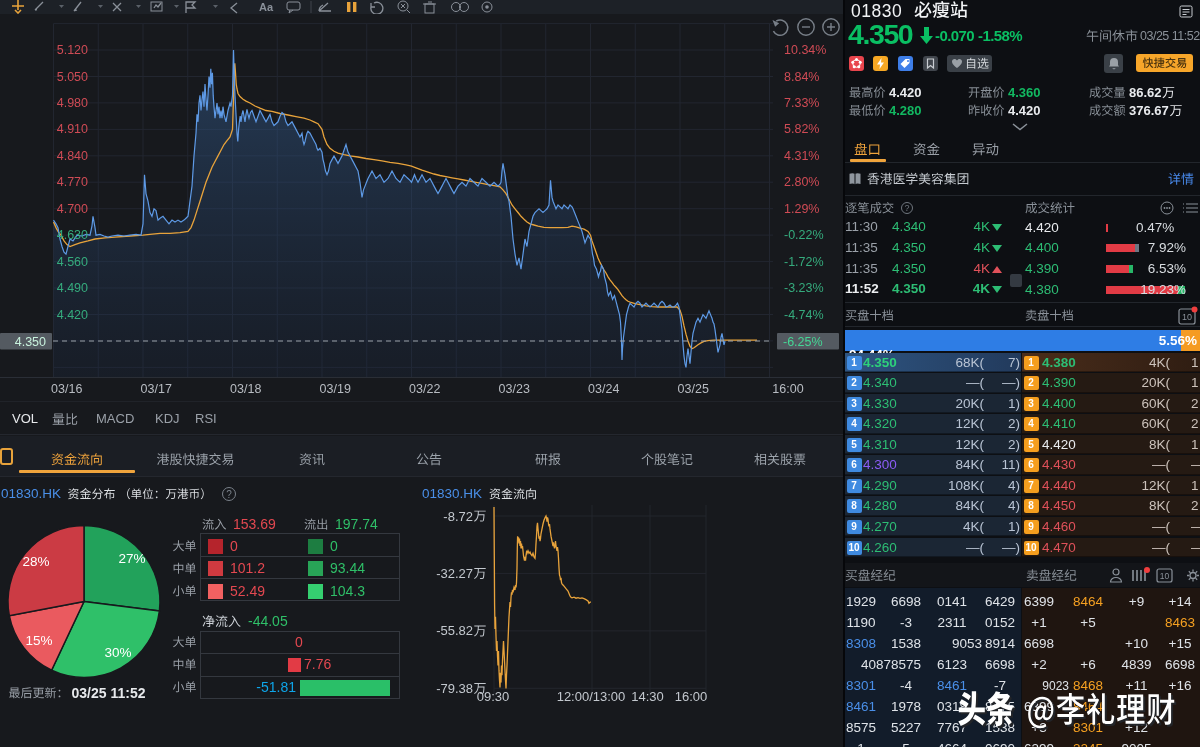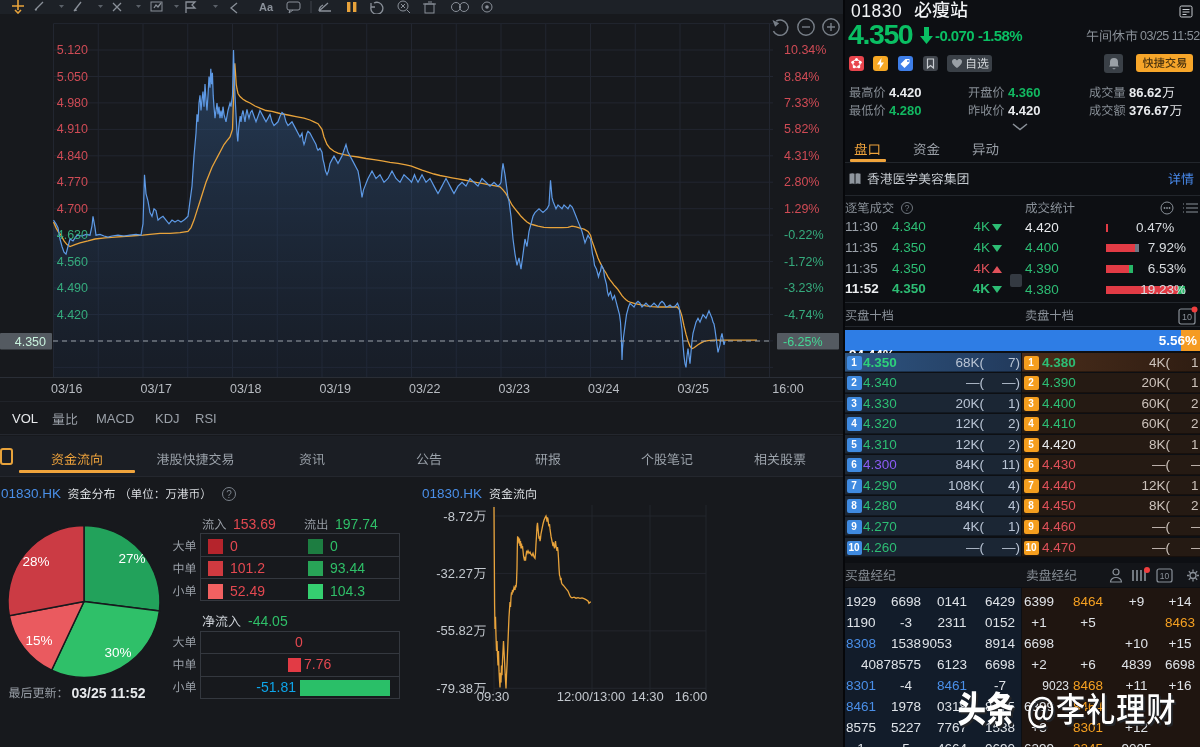--- a/index.html
+++ b/index.html
@@ -391,21 +391,21 @@
     <div style="position:absolute;left:831.0px;top:614.5px;width:60.0px;height:16.0px;font-size:13.5px;color:#dfe3e8;line-height:16.0px;text-align:center;">1190</div>
     <div style="position:absolute;left:1009.0px;top:614.5px;width:60.0px;height:16.0px;font-size:13.5px;color:#dfe3e8;line-height:16.0px;text-align:center;">+1</div>
     <div style="position:absolute;left:876.0px;top:614.5px;width:60.0px;height:16.0px;font-size:13.5px;color:#dfe3e8;line-height:16.0px;text-align:center;">-3</div>
     <div style="position:absolute;left:1058.0px;top:614.5px;width:60.0px;height:16.0px;font-size:13.5px;color:#dfe3e8;line-height:16.0px;text-align:center;">+5</div>
     <div style="position:absolute;left:922.0px;top:614.5px;width:60.0px;height:16.0px;font-size:13.5px;color:#dfe3e8;line-height:16.0px;text-align:center;">2311</div>
     <div style="position:absolute;left:970.0px;top:614.5px;width:60.0px;height:16.0px;font-size:13.5px;color:#dfe3e8;line-height:16.0px;text-align:center;">0152</div>
     <div style="position:absolute;left:1150.0px;top:614.5px;width:60.0px;height:16.0px;font-size:13.5px;color:#f5a021;line-height:16.0px;text-align:center;">8463</div>
     <div style="position:absolute;left:831.0px;top:635.5px;width:60.0px;height:16.0px;font-size:13.5px;color:#4a8fe8;line-height:16.0px;text-align:center;">8308</div>
     <div style="position:absolute;left:1009.0px;top:635.5px;width:60.0px;height:16.0px;font-size:13.5px;color:#dfe3e8;line-height:16.0px;text-align:center;">6698</div>
     <div style="position:absolute;left:876.0px;top:635.5px;width:60.0px;height:16.0px;font-size:13.5px;color:#dfe3e8;line-height:16.0px;text-align:center;">1538</div>
-    <div style="position:absolute;left:922.0px;top:635.5px;width:60.0px;height:16.0px;font-size:13.5px;color:#dfe3e8;line-height:16.0px;text-align:left;">9053</div>
+    <div style="position:absolute;left:922.0px;top:635.5px;width:60.0px;height:16.0px;font-size:13.5px;color:#dfe3e8;line-height:16.0px;text-align:right;">9053</div>
     <div style="position:absolute;left:1106.5px;top:635.5px;width:60.0px;height:16.0px;font-size:13.5px;color:#dfe3e8;line-height:16.0px;text-align:center;">+10</div>
     <div style="position:absolute;left:970.0px;top:635.5px;width:60.0px;height:16.0px;font-size:13.5px;color:#dfe3e8;line-height:16.0px;text-align:center;">8914</div>
     <div style="position:absolute;left:1150.0px;top:635.5px;width:60.0px;height:16.0px;font-size:13.5px;color:#dfe3e8;line-height:16.0px;text-align:center;">+15</div>
     <div style="position:absolute;left:831.0px;top:656.5px;width:60.0px;height:16.0px;font-size:13.5px;color:#dfe3e8;line-height:16.0px;text-align:right;">4087</div>
     <div style="position:absolute;left:1009.0px;top:656.5px;width:60.0px;height:16.0px;font-size:13.5px;color:#dfe3e8;line-height:16.0px;text-align:center;">+2</div>
     <div style="position:absolute;left:876.0px;top:656.5px;width:60.0px;height:16.0px;font-size:13.5px;color:#dfe3e8;line-height:16.0px;text-align:center;">8575</div>
     <div style="position:absolute;left:1058.0px;top:656.5px;width:60.0px;height:16.0px;font-size:13.5px;color:#dfe3e8;line-height:16.0px;text-align:center;">+6</div>
     <div style="position:absolute;left:922.0px;top:656.5px;width:60.0px;height:16.0px;font-size:13.5px;color:#dfe3e8;line-height:16.0px;text-align:center;">6123</div>
     <div style="position:absolute;left:1106.5px;top:656.5px;width:60.0px;height:16.0px;font-size:13.5px;color:#dfe3e8;line-height:16.0px;text-align:center;">4839</div>
     <div style="position:absolute;left:970.0px;top:656.5px;width:60.0px;height:16.0px;font-size:13.5px;color:#dfe3e8;line-height:16.0px;text-align:center;">6698</div>

